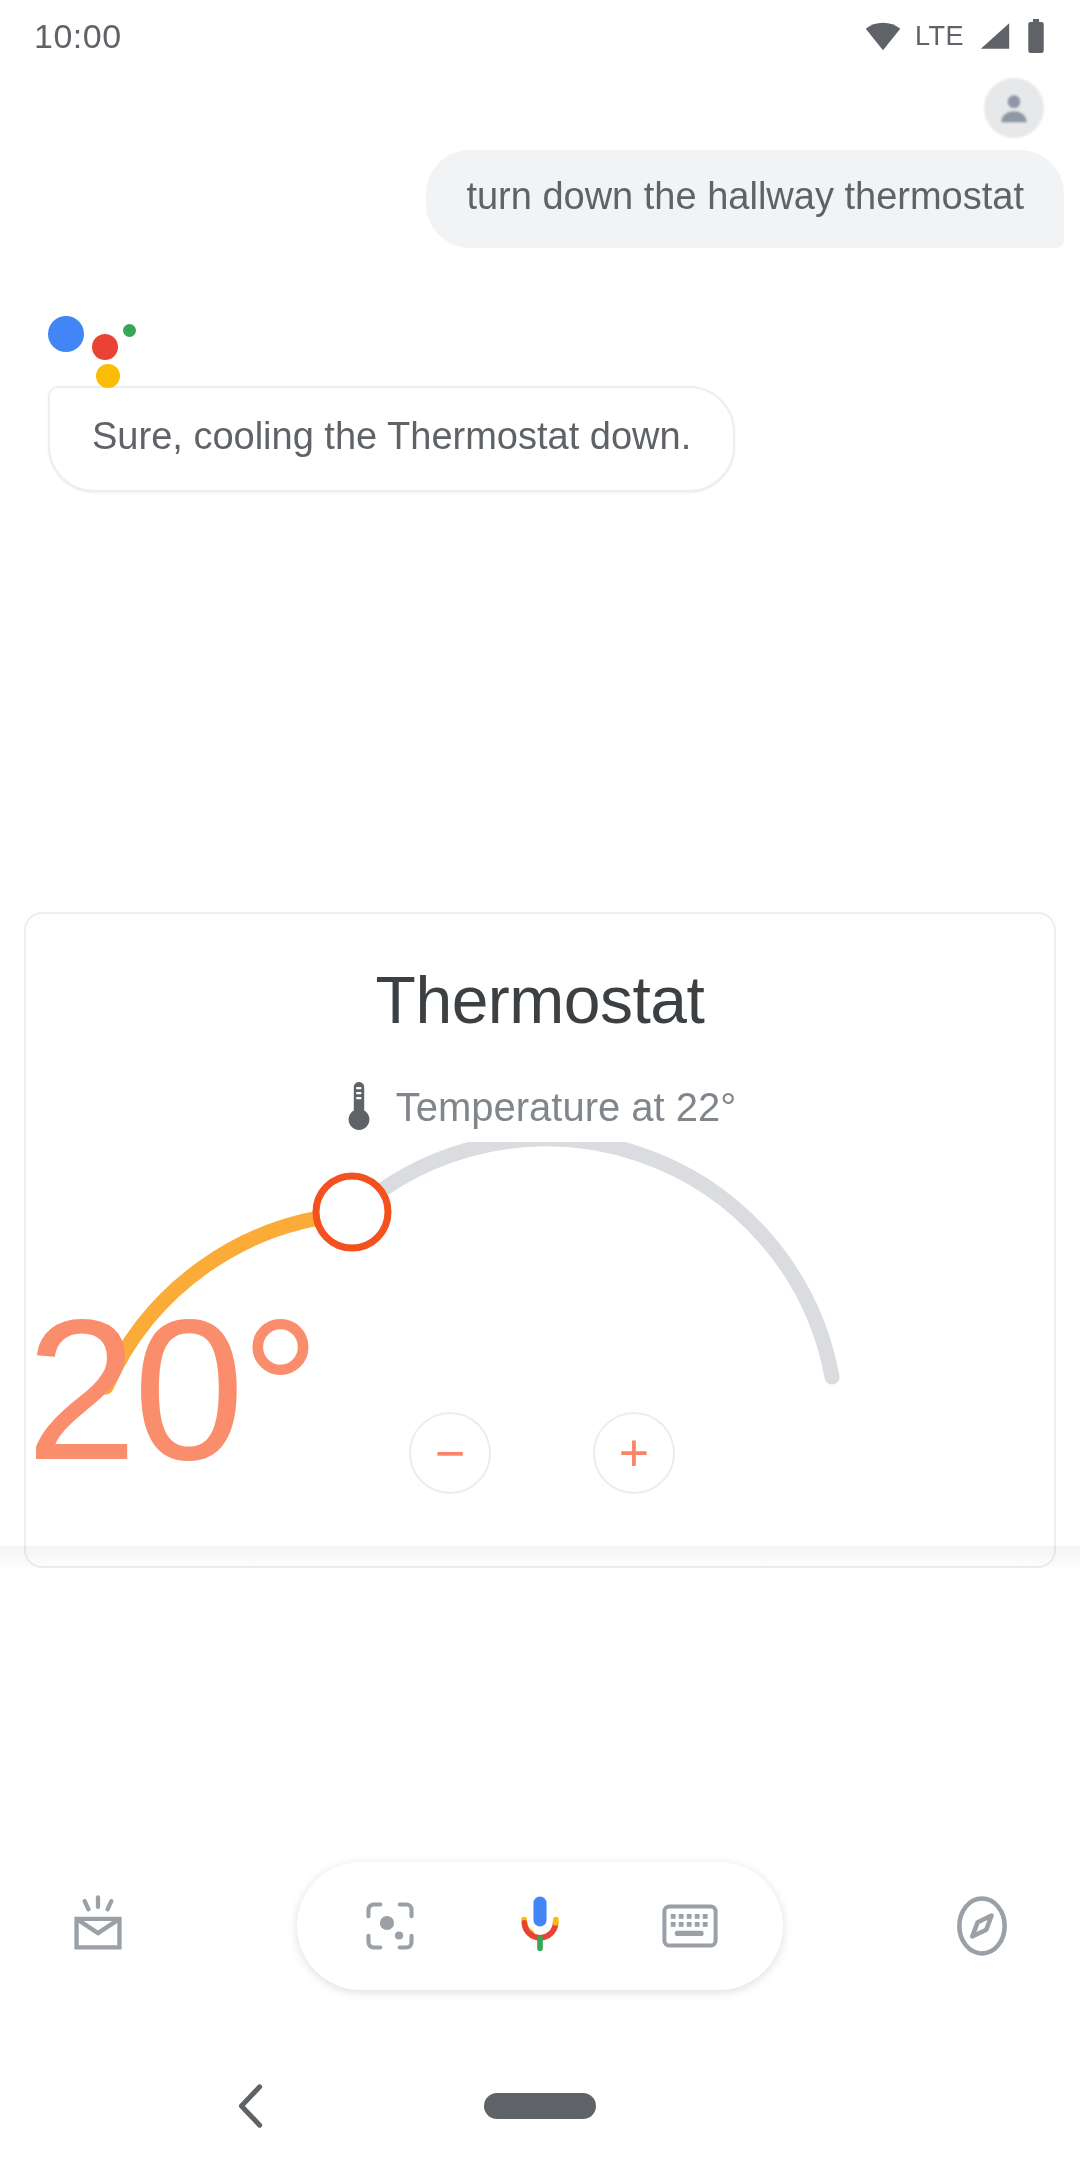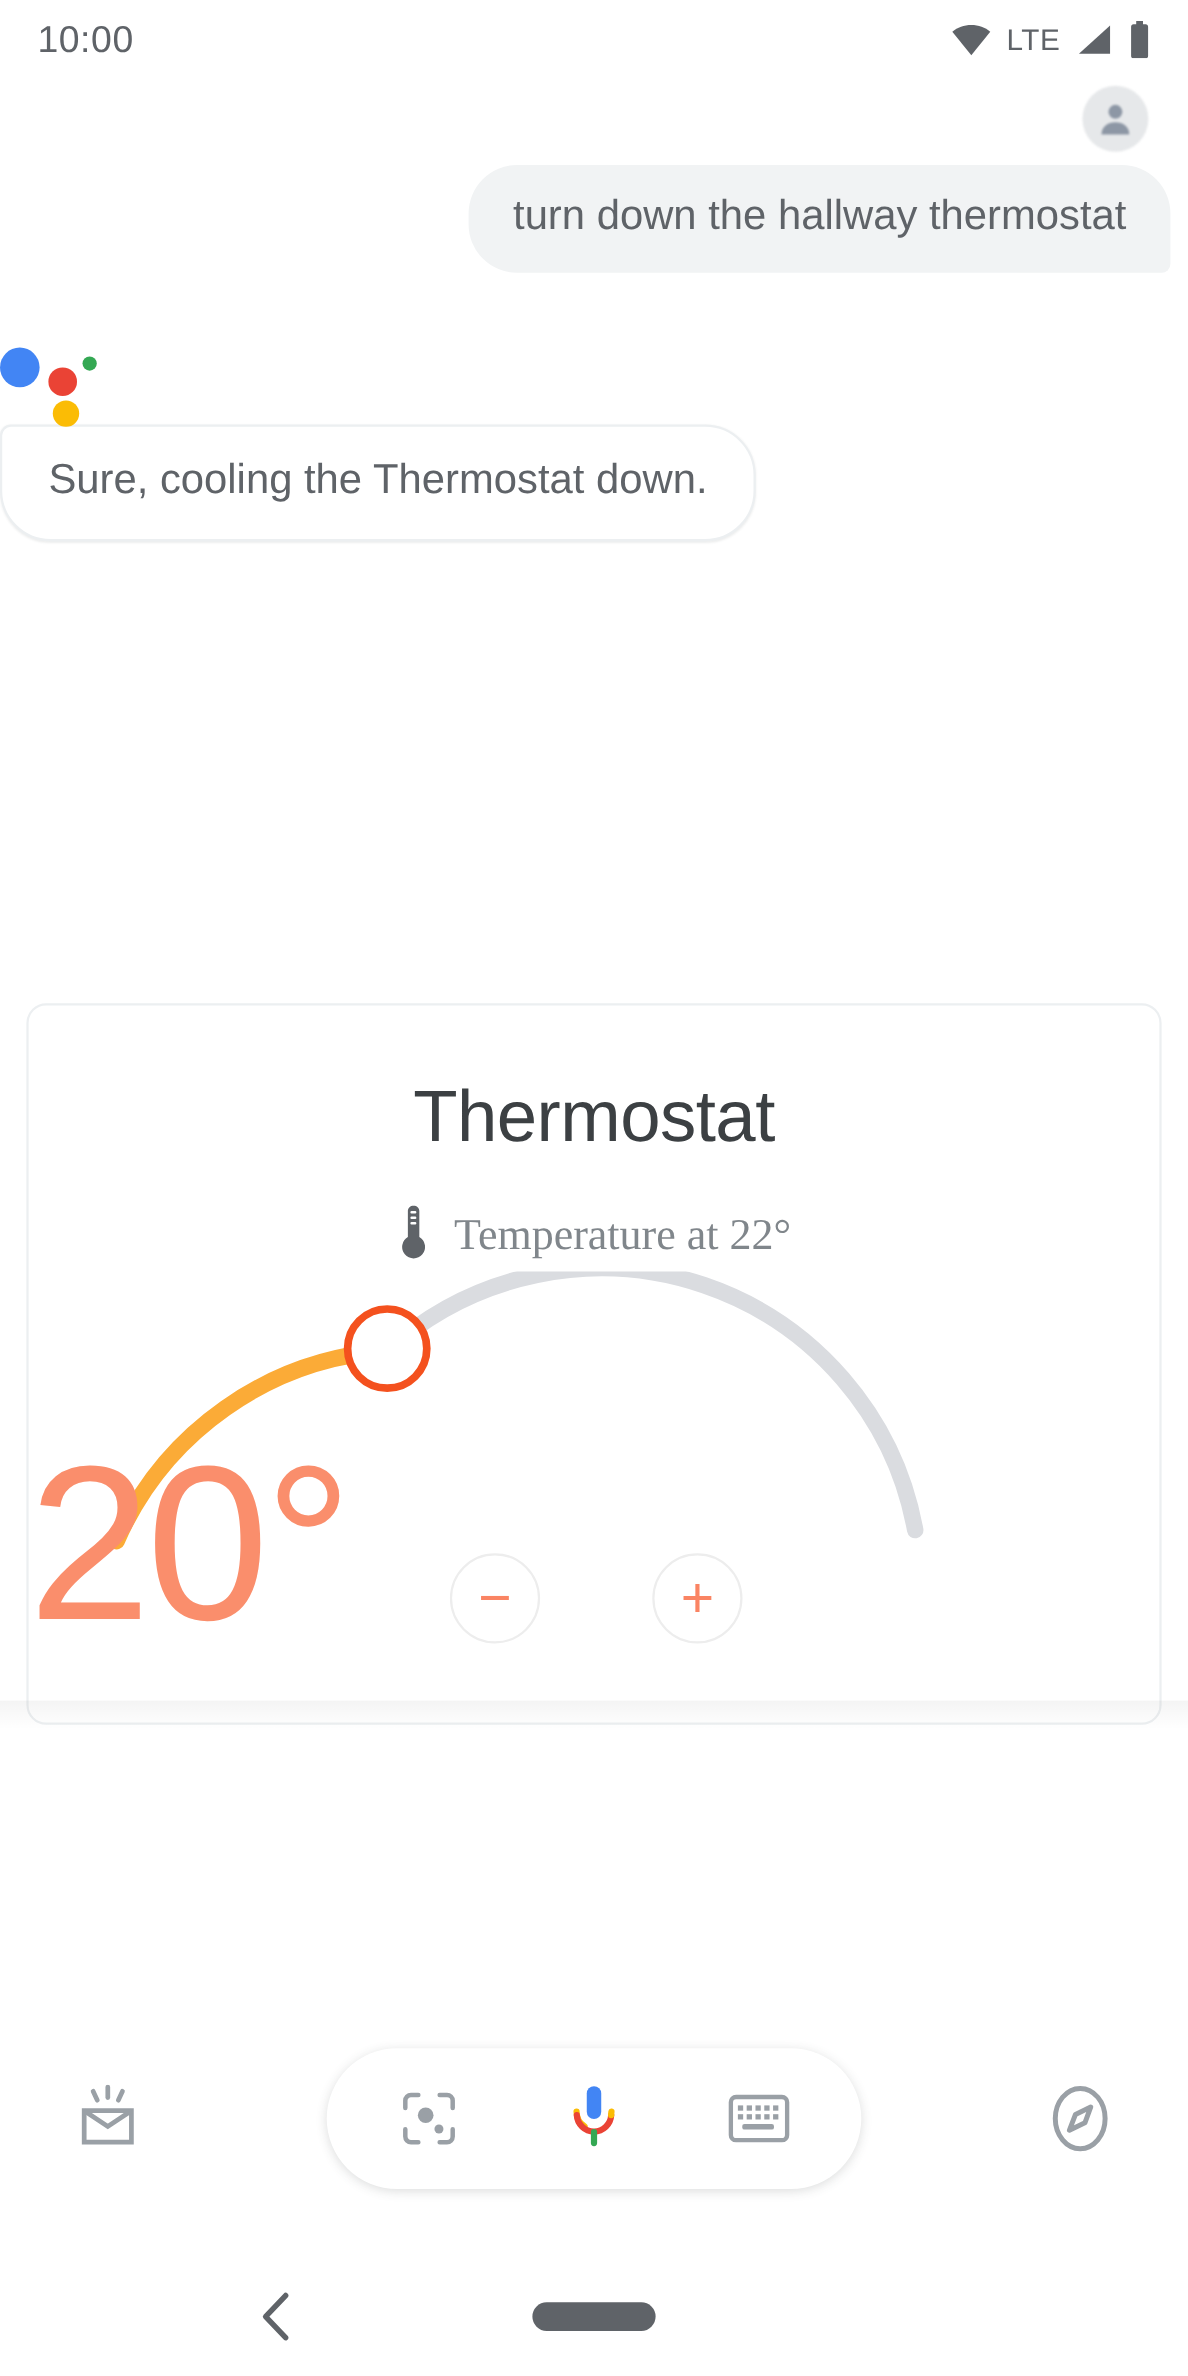--- a/index.html
+++ b/index.html
@@ -40,21 +40,21 @@
 
   .user-row{ display:flex; justify-content:flex-end; padding:0 16px; margin-top:6px; }
   .user-bubble{
     background:#f1f3f4;
     border-radius:44px 44px 8px 44px;
     padding:26px 40px 30px 40px;
     max-width:790px;
   }
   .user-text{ font-size:38px; color:#5f6368; line-height:1.1; white-space:nowrap; }
 
-  .assistant-block{ margin-top:60px; position:relative; }
+  .assistant-block{ margin-top:60px; padding-left:48px; position:relative; }
   .g-logo{ position:relative; width:96px; height:56px; }
   .dot{ position:absolute; border-radius:50%; }
   .dot-blue  { width:36px; height:36px; background:#4285f4; left:0;  top:8px; }
   .dot-red   { width:26px; height:26px; background:#ea4335; left:44px; top:26px; }
   .dot-green { width:13px; height:13px; background:#34a853; left:75px; top:16px; }
   .dot-yellow{ width:24px; height:24px; background:#fbbc05; left:48px; top:56px; }
 
   .assistant-row{ margin-top:22px; display:flex; }
   .assistant-bubble{
     background:#ffffff;
@@ -68,27 +68,27 @@
   
   .card{
     position:absolute; left:24px; top:912px; width:1032px; height:656px;
     background:#fff;
     border:2px solid #eceff1;
     border-radius:18px;
     overflow:hidden;
   }
   .card-title{
     text-align:center; font-size:66px; color:#3c4043; font-weight:400;
-    margin-top:62px; letter-spacing:-.5px;
+    margin-top:48px; letter-spacing:-.5px;
   }
   .temp-line{
     display:flex; align-items:center; justify-content:center;
     gap:22px; margin-top:44px;
   }
-  .temp-line .label{ font-size:40px; color:#80868b;font-family:Liberation Serif, serif; }
+  .temp-line .label{ font-size:40px; color:#80868b; }
   .thermo-icon svg{ display:block; }
 
   .dial-wrap{ position:relative; width:1032px; height:380px; margin-top:10px; }
   .dial-wrap svg{ position:absolute; left:0; top:0; }
   .big-temp{
     position:absolute; left:0; top:148px; width:1032px; 
     font-size:200px; line-height:1; color:#fa8e6c; font-weight:400;
     letter-spacing:-4px;
   }
 

